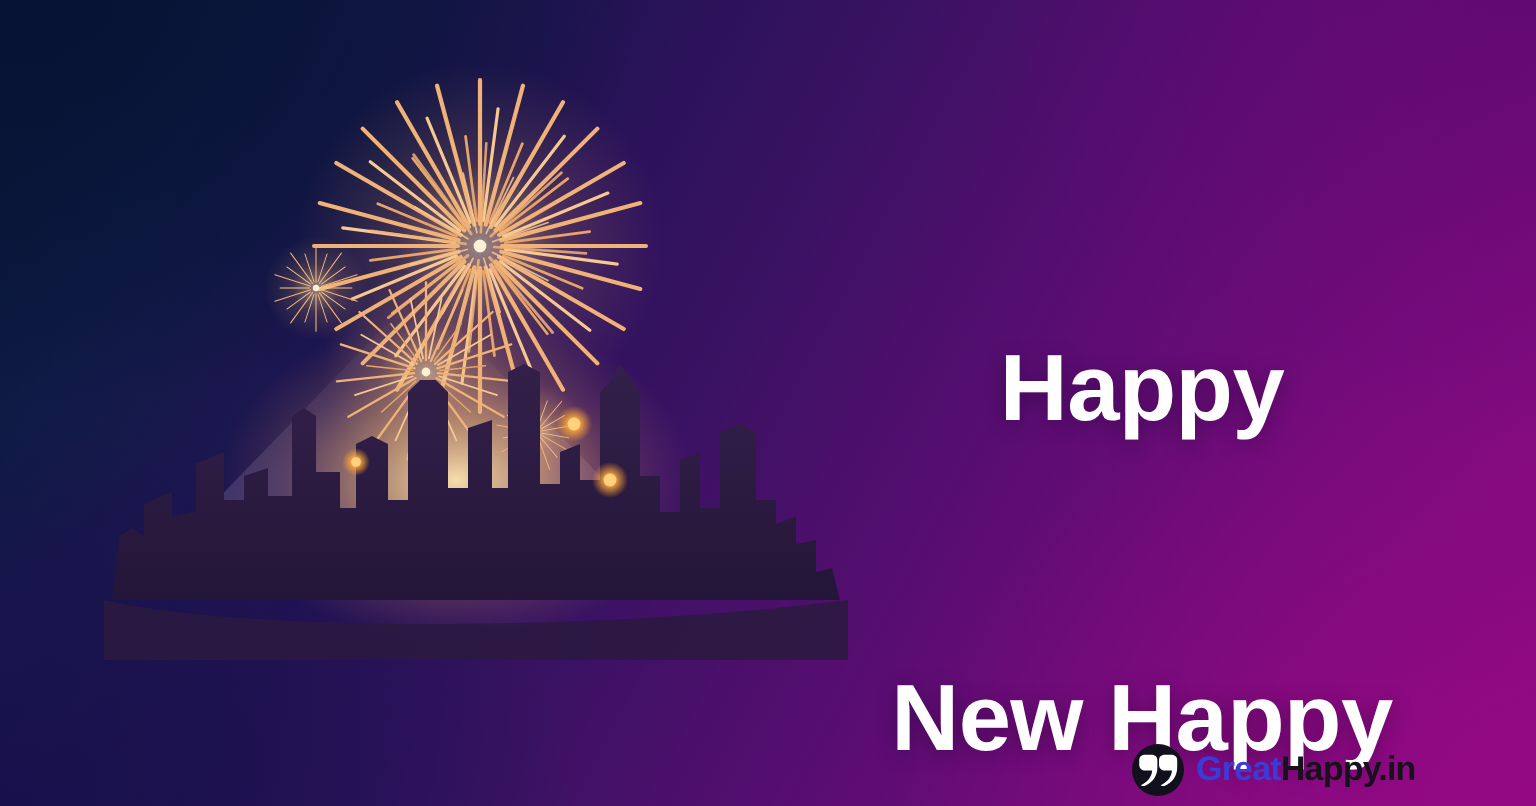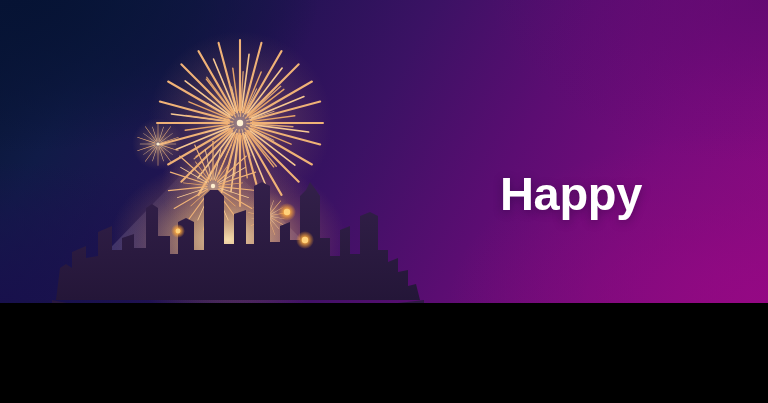--- a/index.html
+++ b/index.html
@@ -1,18 +1,18 @@
 <!DOCTYPE html>
 <html><head>
 <meta charset="utf-8">
 <style>
   html,body{margin:0;padding:0;background:#000;}
   #stage{
     position:relative;
-    width:768px;height:303px;
+    width:768px;height:403px;
     overflow:hidden;
     font-family:"Liberation Sans","DejaVu Sans",sans-serif;
     background:#2a1050;
   }
 
   
   .bg-base{
     position:absolute;inset:0;
     background:linear-gradient(118deg,
         #071634 0%,

